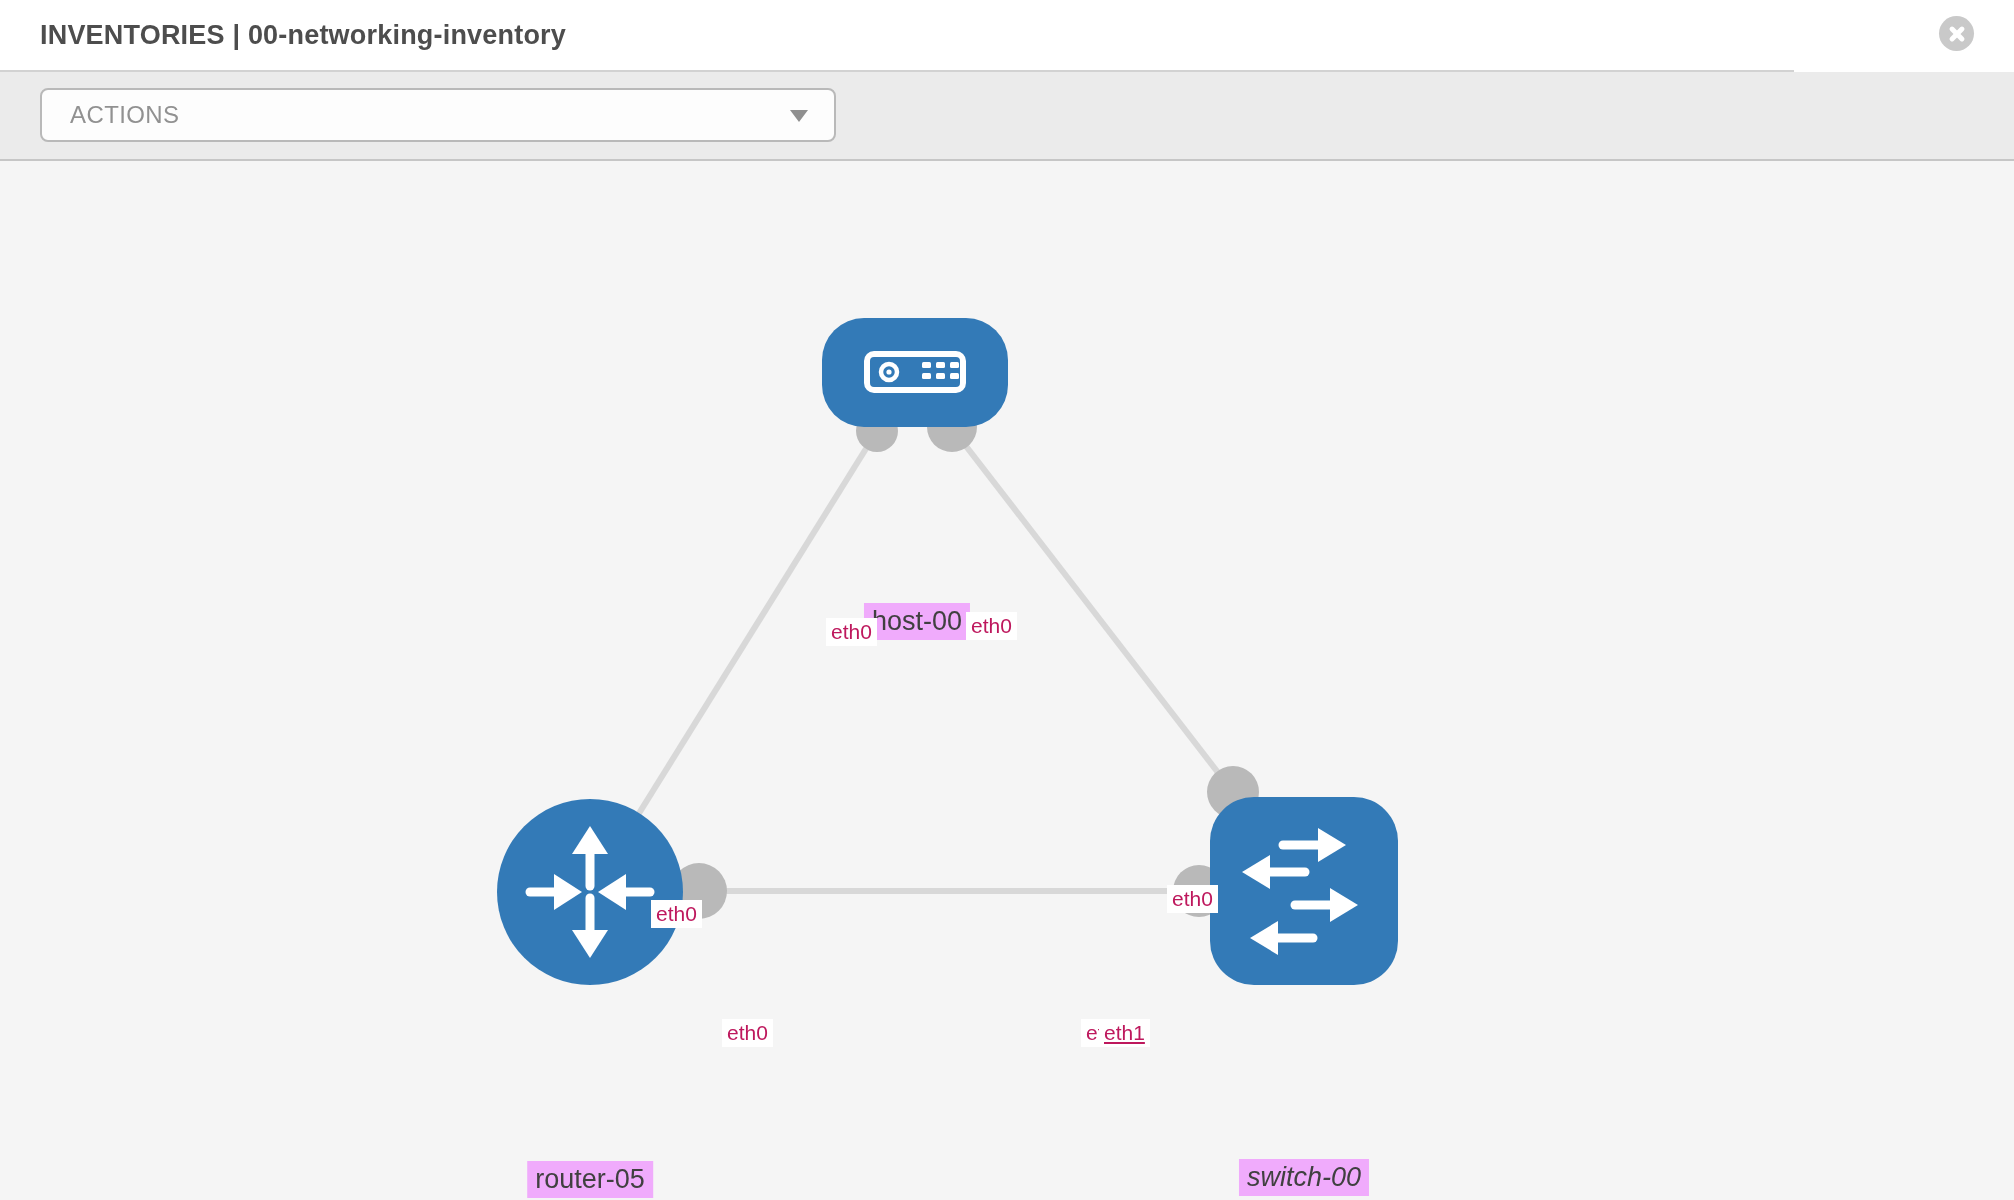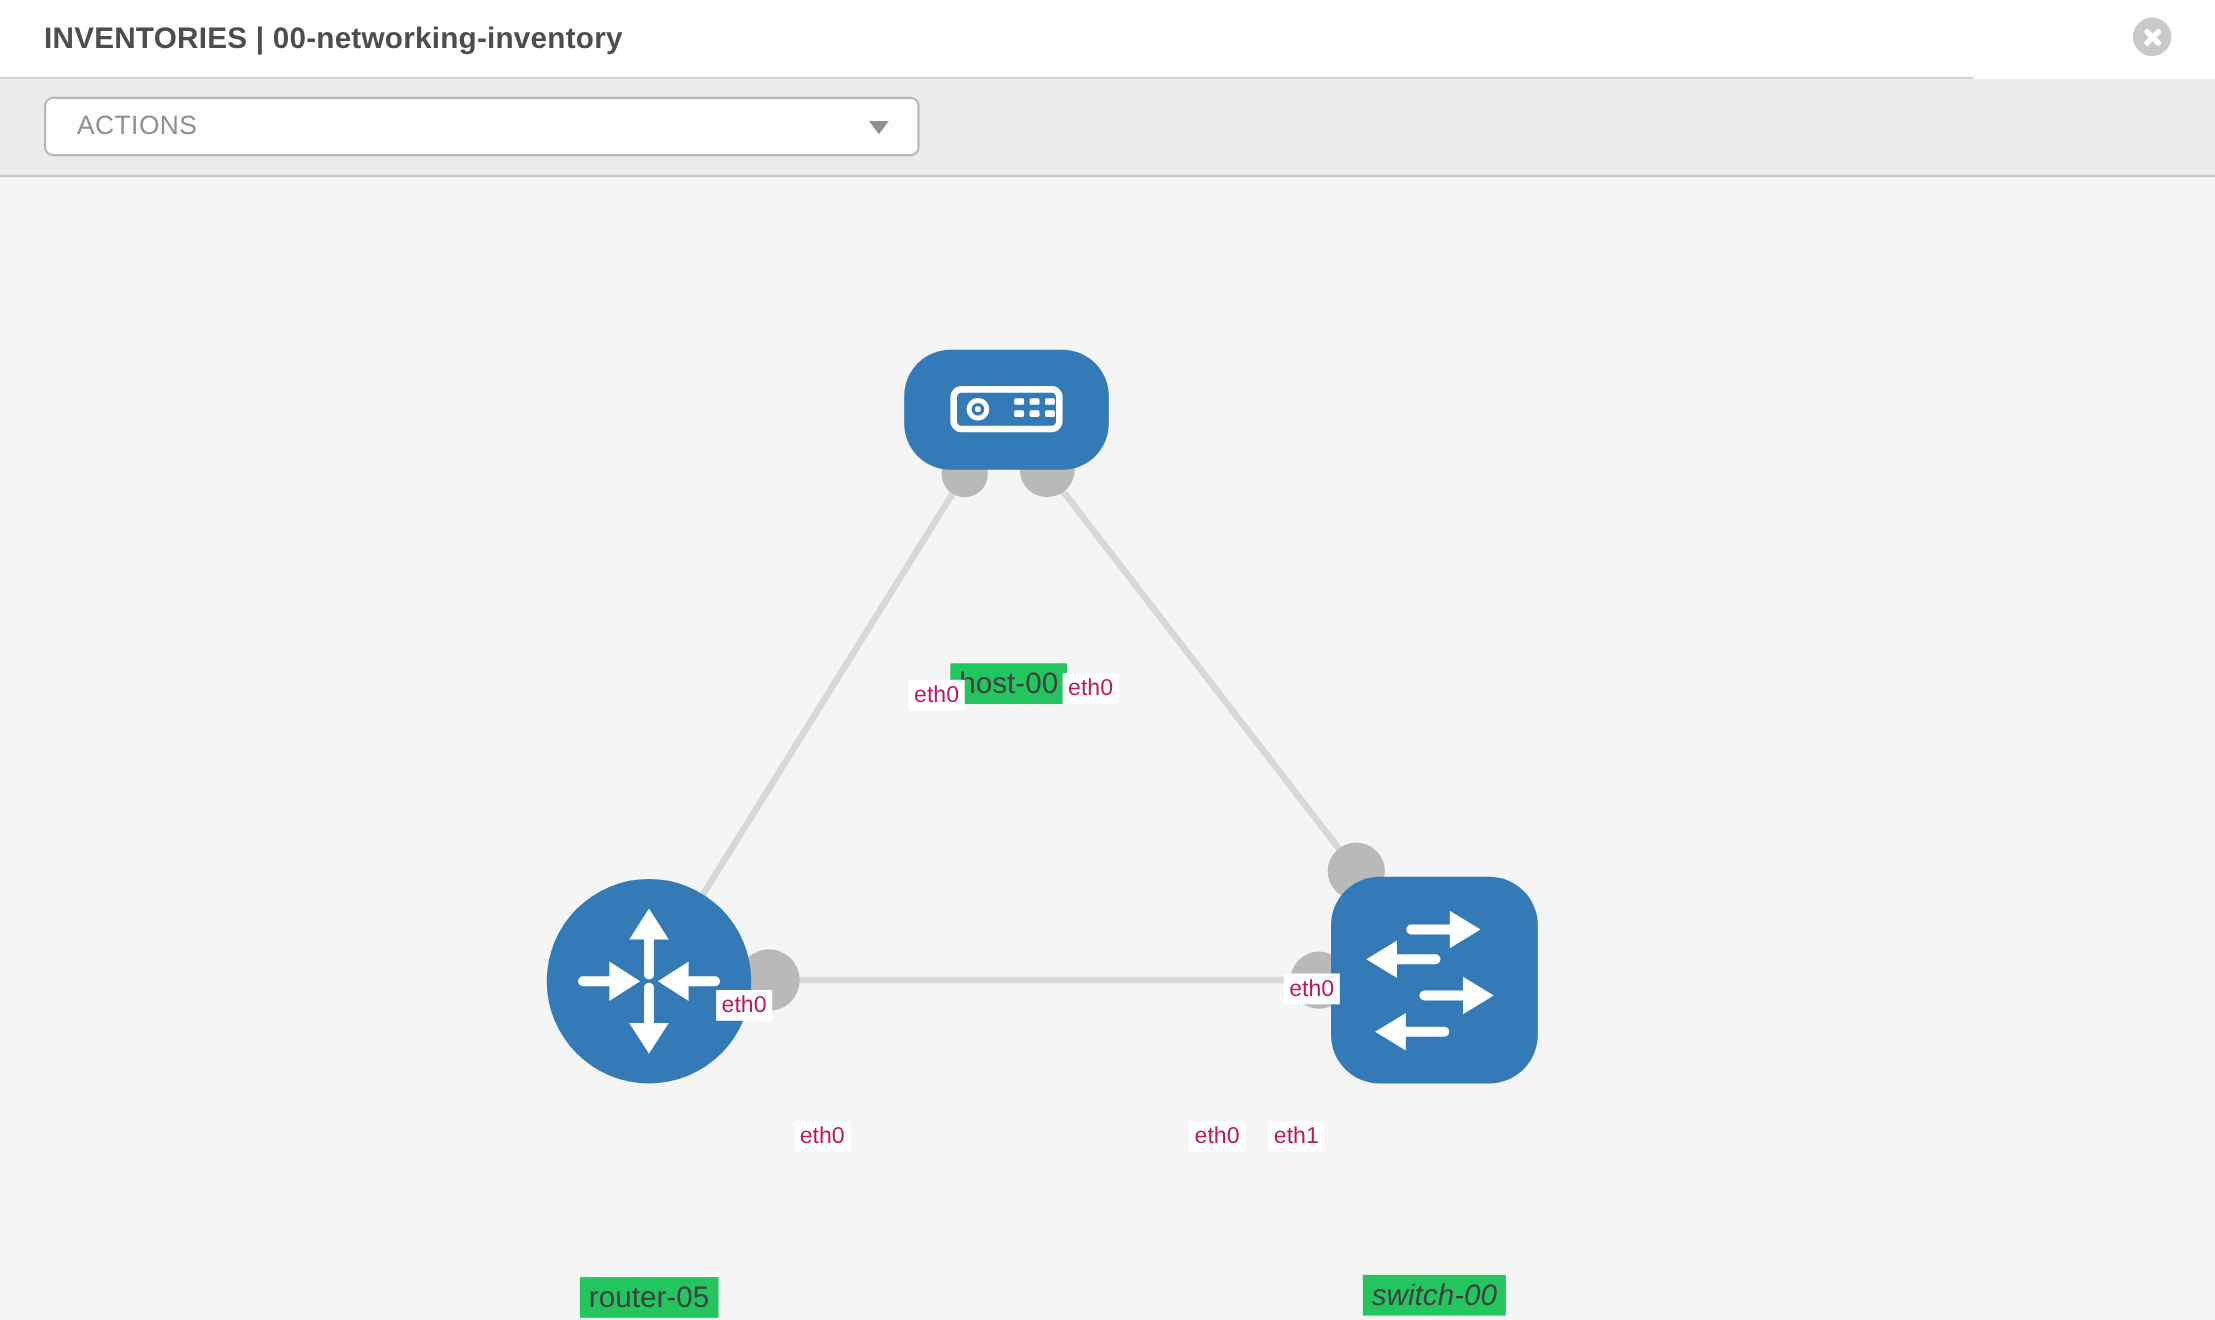--- a/index.html
+++ b/index.html
@@ -33,21 +33,21 @@
 
   
   .canvas{position:absolute;left:0;top:161px;width:2014px;height:1039px;background:var(--canvas-bg);}
   svg.topology{position:absolute;left:0;top:0;}
   .link{stroke:var(--link-gray);stroke-width:6;fill:none;}
   .iface{fill:var(--interface-gray);}
   .node-shape{fill:var(--node-blue);}
   .node-icon-stroke{stroke:#fff;fill:none;}
   .node-icon-fill{fill:#fff;}
 
-  .node-label{position:absolute;background:#22c55e;color:#404040;font-size:27px;padding:3px 8px;white-space:nowrap;transform:translateX(-50%);}
+  .node-label{position:absolute;background:#f0abfc;color:#404040;font-size:27px;padding:3px 8px;white-space:nowrap;transform:translateX(-50%);}
   .port-label{position:absolute;background:#fff;color:#be185d;font-size:21px;padding:2px 5px;white-space:nowrap;line-height:1.15;}
 </style>
 </head>
 <body>
 
 <div id="app">
 
   <div class="hdr">
     <div class="hdr-title">INVENTORIES | 00-networking-inventory</div>
     <div class="close-btn">
@@ -145,16 +145,16 @@
     <div class="node-label" style="left:917px;top:442px;">host-00</div>
     <div class="node-label" style="left:590px;top:1000px;">router-05</div>
     <div class="node-label" style="left:1304px;top:998px;font-style:italic;">switch-00</div>
 
     <div class="port-label" style="left:826px;top:457px;">eth0</div>
     <div class="port-label" style="left:966px;top:451px;">eth0</div>
     <div class="port-label" style="left:651px;top:739px;">eth0</div>
     <div class="port-label" style="left:1167px;top:724px;">eth0</div>
     <div class="port-label" style="left:722px;top:858px;">eth0</div>
     <div class="port-label" style="left:1081px;top:858px;">eth0</div>
-    <div class="port-label" style="left:1153px;top:858px;">eth1</div>
+    <div class="port-label" style="left:1099px;top:858px;text-decoration:underline;">eth1</div>
 
   </div>
 </div>
 
 </body></html>

